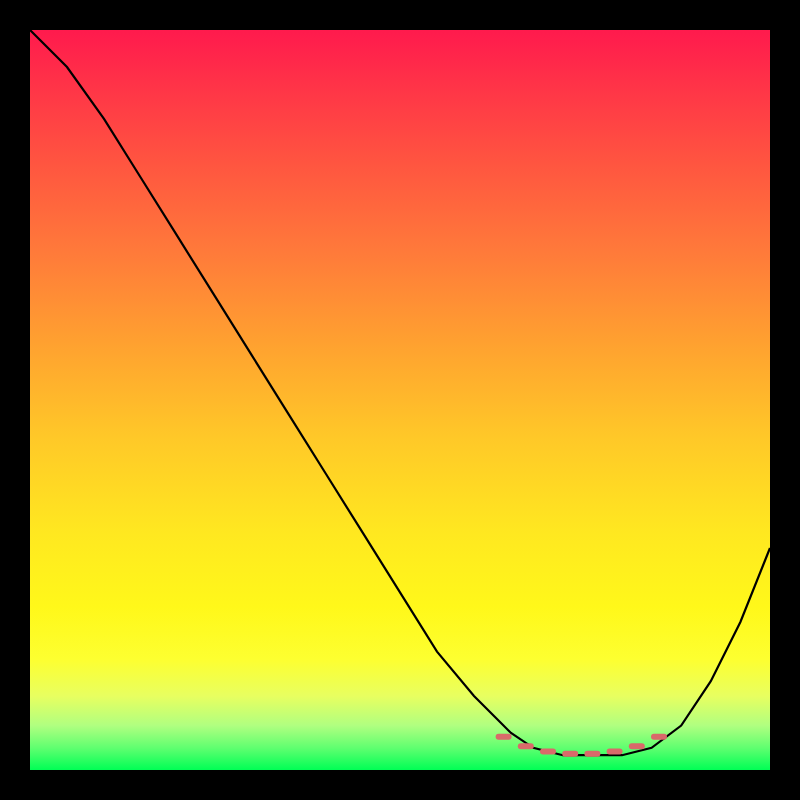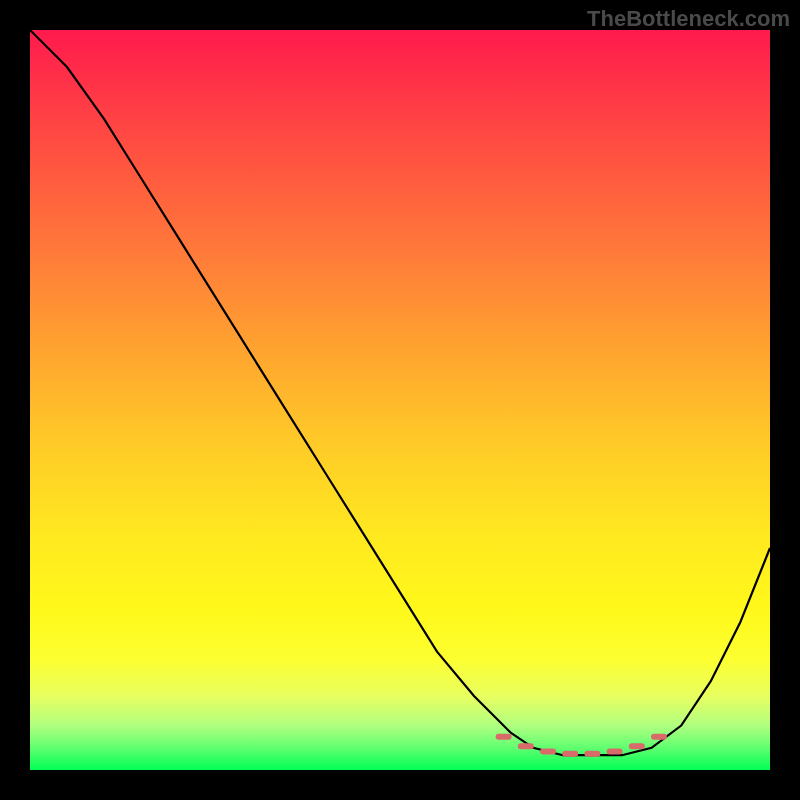--- a/index.html
+++ b/index.html
@@ -43,21 +43,20 @@
     top: 30px;
     width: 740px;
     height: 740px;
     pointer-events: none;
   }
 </style>
 </head>
 <body>
 
 <div class="container">
-  <div class="watermark">TheBottleneck.com</div>
   <div class="plot-area"></div>
   <svg class="svg-layer" viewBox="0 0 740 740" preserveAspectRatio="none">
     <path id="curve-path" fill="none" stroke="#000" stroke-width="2.2" d="M0.00 0.00 L37.00 37.00 L74.00 88.80 L111.00 148.00 L148.00 207.20 L185.00 266.40 L222.00 325.60 L259.00 384.80 L296.00 444.00 L333.00 503.20 L370.00 562.40 L407.00 621.60 L444.00 666.00 L481.00 703.00 L503.20 717.80 L532.80 725.20 L562.40 725.20 L592.00 725.20 L621.60 717.80 L651.20 695.60 L680.80 651.20 L710.40 592.00 L740.00 518.00"></path>
     <g id="highlight-group">
         <rect x="465.60" y="703.70" width="16" height="6" rx="3" fill="#d96a6a"></rect>
         <rect x="487.80" y="713.32" width="16" height="6" rx="3" fill="#d96a6a"></rect>
         <rect x="510.00" y="718.50" width="16" height="6" rx="3" fill="#d96a6a"></rect>
         <rect x="532.20" y="720.72" width="16" height="6" rx="3" fill="#d96a6a"></rect>
         <rect x="554.40" y="720.72" width="16" height="6" rx="3" fill="#d96a6a"></rect>
         <rect x="576.60" y="718.50" width="16" height="6" rx="3" fill="#d96a6a"></rect>

